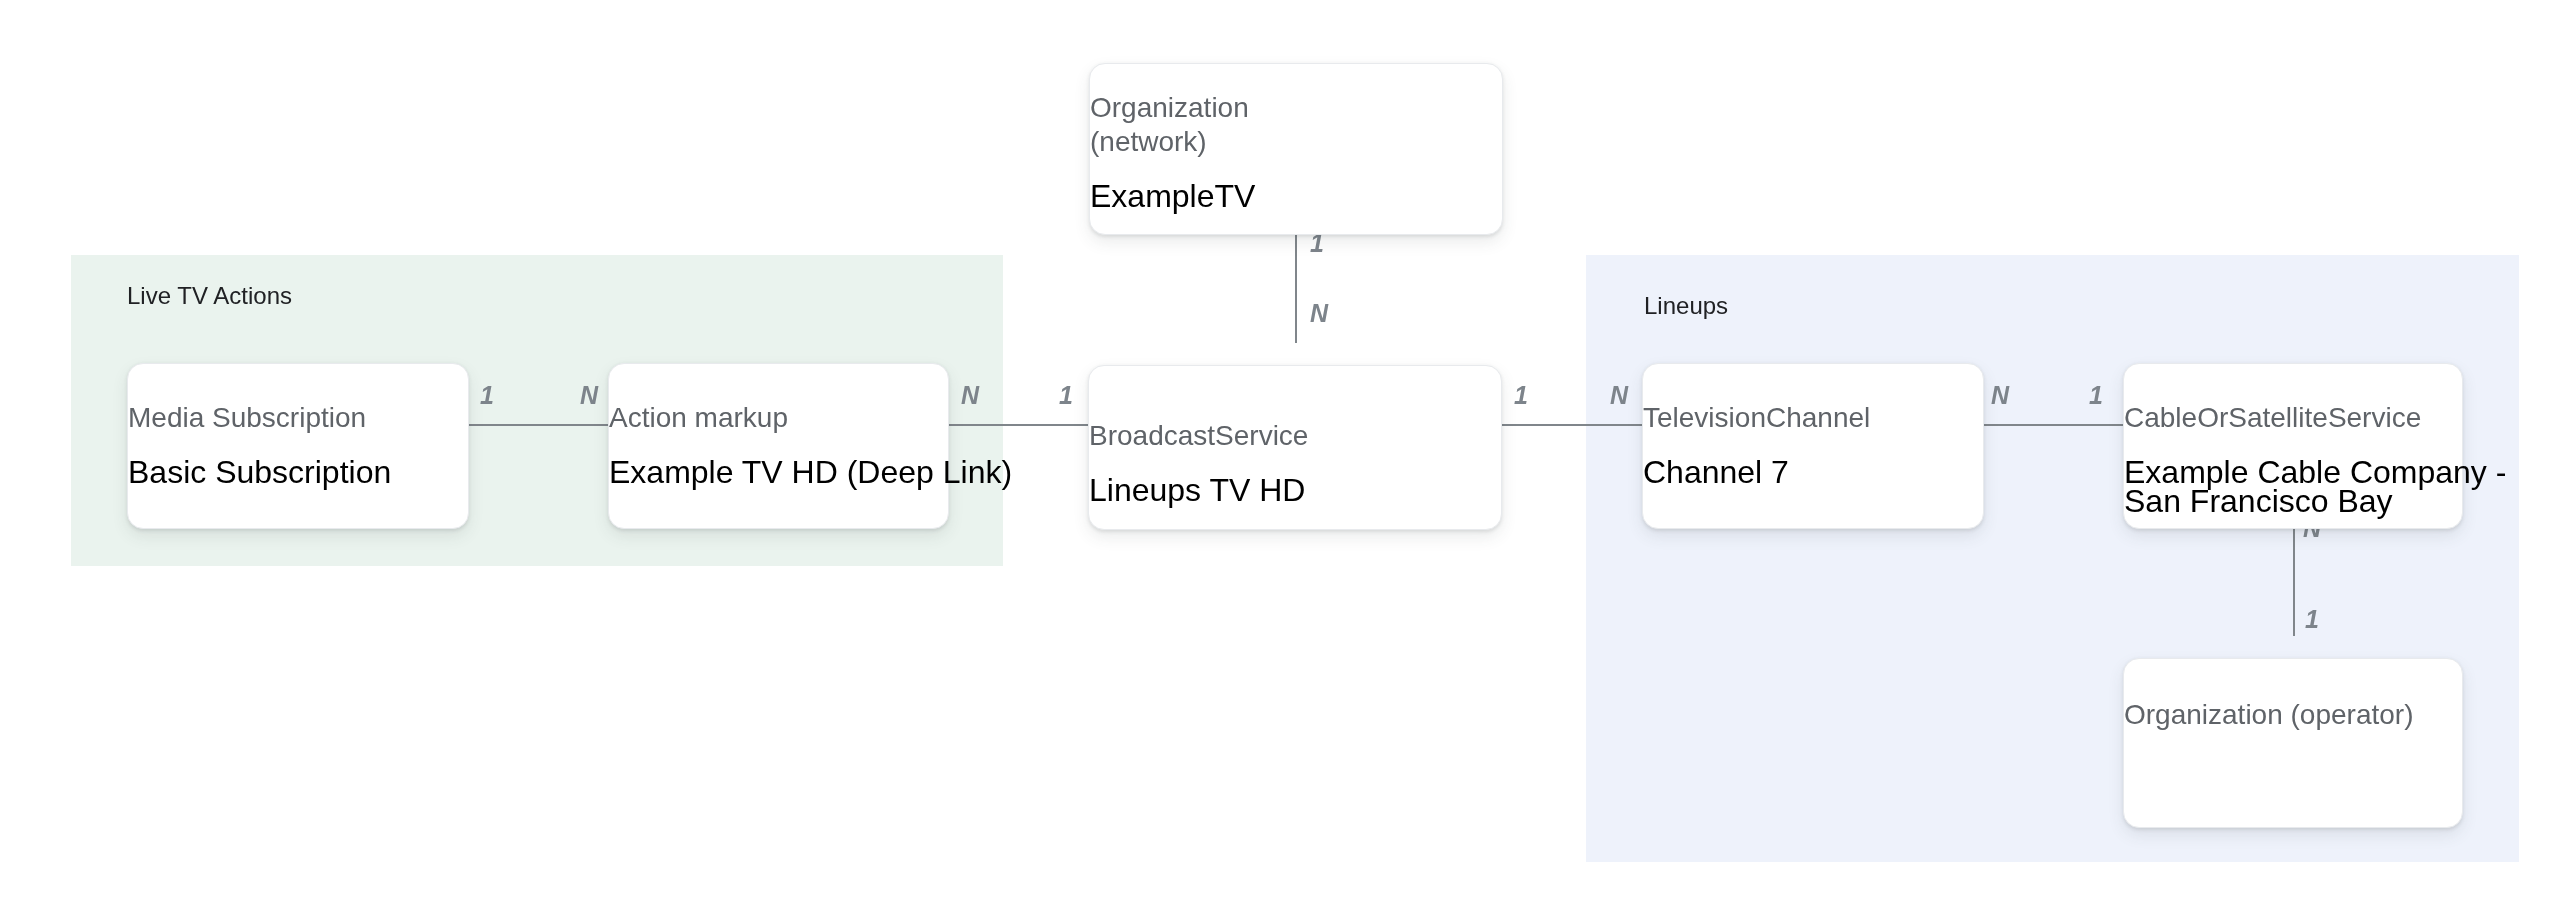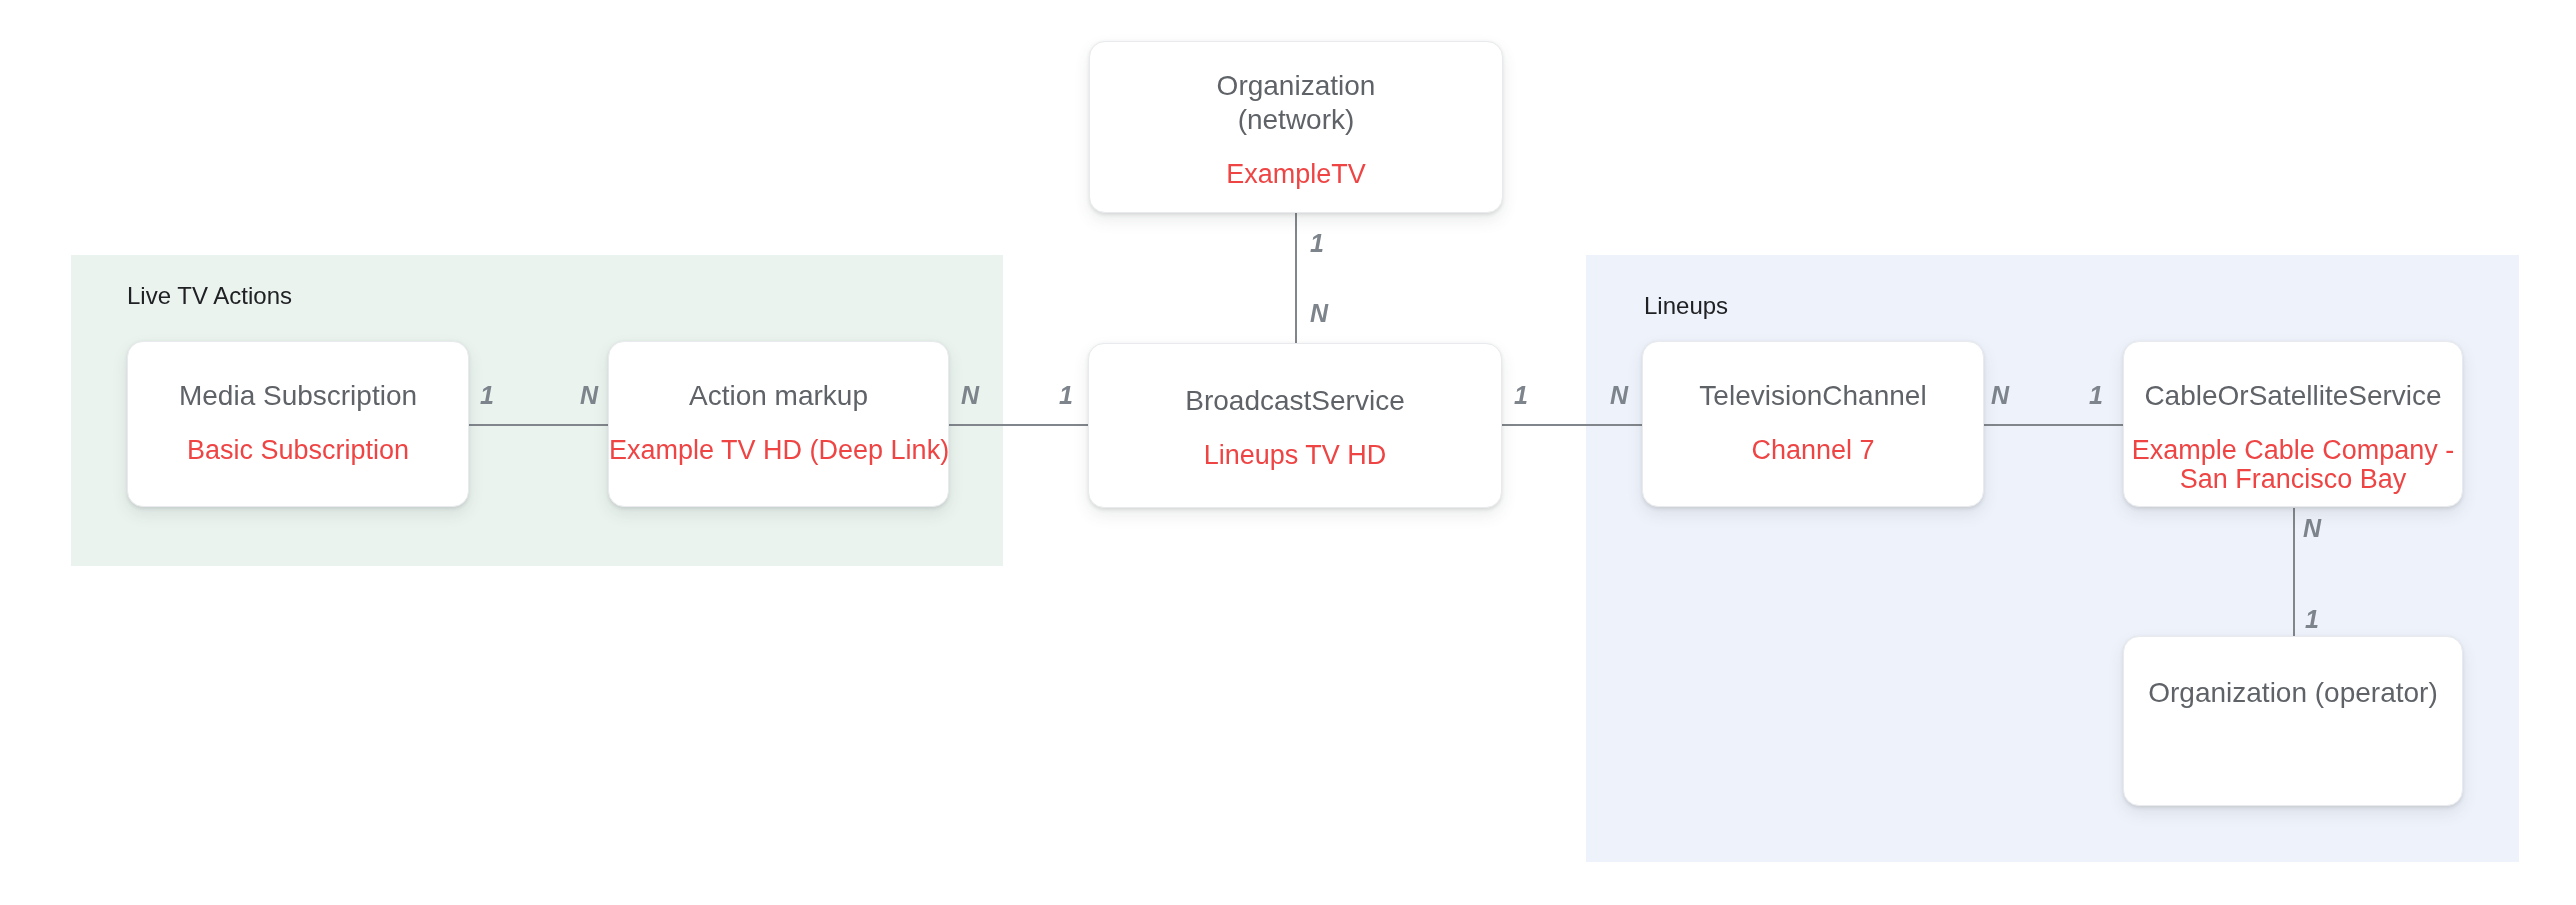--- a/index.html
+++ b/index.html
@@ -61,41 +61,42 @@
   .l6b { left: 2312px; top: 619px; }
 
   
   .node {
     position: absolute;
     background: #ffffff;
     border: 0.9px solid #e8eaed;
     border-radius: 16px;
     box-sizing: border-box;
     box-shadow: 0 1.8px 3.5px rgba(60,64,67,0.12), 0 7px 16px rgba(60,64,67,0.10);
-    text-align: center;
+    text-align: left;
+    margin-top: 22px;
   }
   .node .node-title {
     font-size: 28px;
     line-height: 34px;
     color: #5f6368;
     white-space: nowrap;
   }
   .node .node-subtitle {
     margin-top: 23px;
-    font-size: 27px;
+    font-size: 32px;
     line-height: 29px;
-    color: #ef4444;
+    color: #000000;
     white-space: nowrap;
   }
   .node .tline, .node .sline { display: block; }
 
   .n0 { left: 1089px; top: 41px;  width: 414px; height: 172px; padding-top: 26.5px; }
   .n1 { left: 127px;  top: 341px; width: 342px; height: 166px; padding-top: 37px; }
   .n2 { left: 608px;  top: 341px; width: 341px; height: 166px; padding-top: 37px; }
-  .n3 { left: 1088px; top: 343px; width: 414px; height: 165px; padding-top: 40px; }
+  .n3 { left: 1088px; top: 343px; width: 414px; height: 165px; padding-top: 53px; }
   .n4 { left: 1642px; top: 341px; width: 342px; height: 166px; padding-top: 37px; }
   .n5 { left: 2123px; top: 341px; width: 340px; height: 166px; padding-top: 37px; }
   .n6 { left: 2123px; top: 636px; width: 340px; height: 170px; padding-top: 39px; }
 </style>
 </head>
 <body>
 
 <div class="canvas">
 
   <div class="region live" style="background: rgb(234, 243, 238);">

